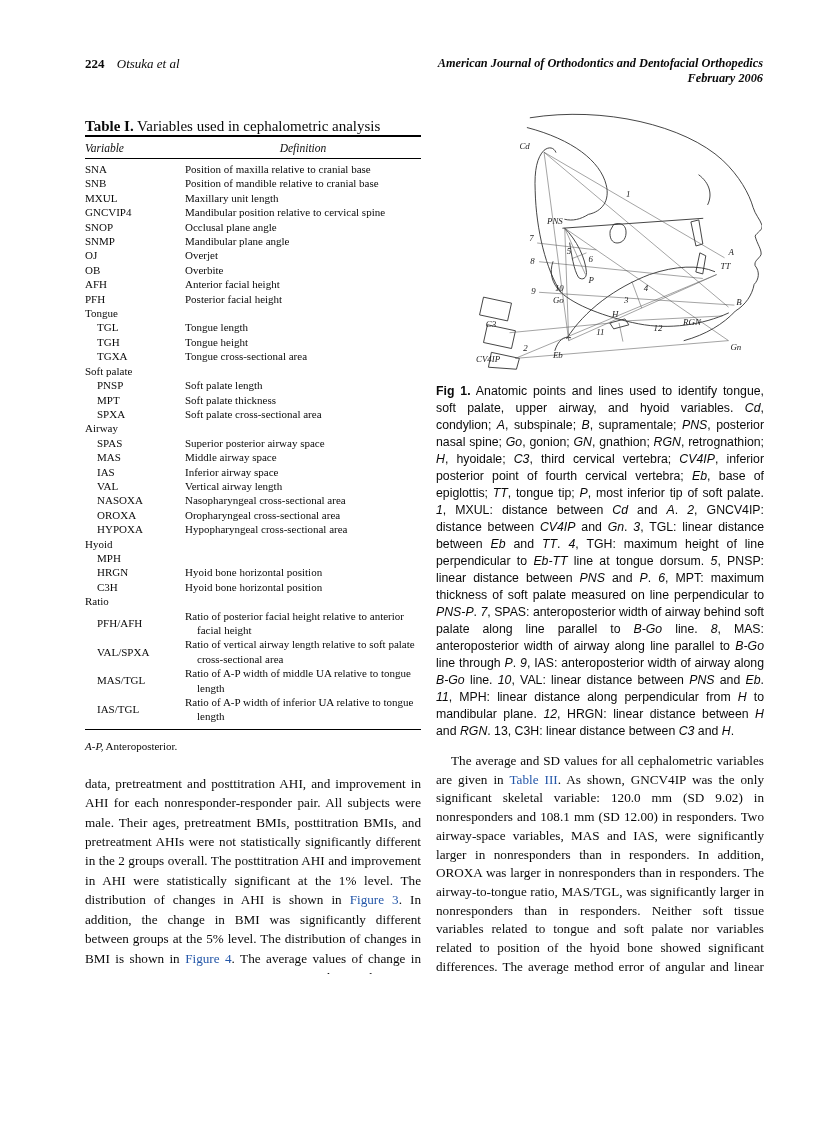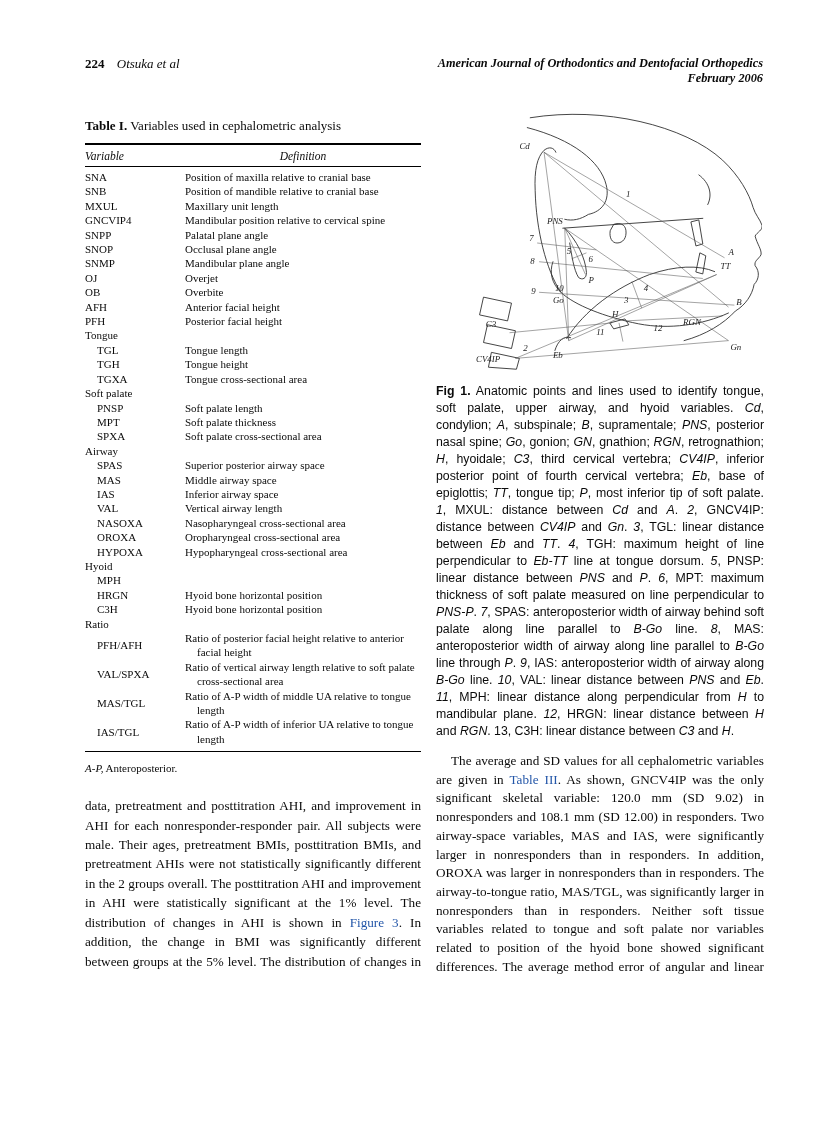--- a/index.html
+++ b/index.html
@@ -9,21 +9,21 @@
   span.b{font-weight:bold;}
   .link{color:#2356a8;margin-top:36px;}
   
   .header{position:absolute;top:56px;left:85px;width:678px;display:flex;justify-content:space-between;align-items:flex-start;}
   .header-left{font-size:13px;}
   .pgnum{font-weight:bold;margin-right:9px;}
   .authors{font-style:italic;}
   .header-right{text-align:right;font-size:12.3px;font-style:italic;font-weight:600;line-height:14.5px;}
   
   .left-col{position:absolute;left:85px;top:118px;width:336px;}
-  .table-title{font-size:13px;margin-bottom:9px;}
+  .table-title{font-size:15px;margin-bottom:0;}
   .rule{background:#000;width:100%;}
   .thick{height:2px;}
   .thin{height:1px;}
   .thead{display:flex;padding:5px 0 4px;font-size:11.5px;font-style:italic;}
   .thead .hvar{width:100px;flex:none;}
   .thead .hdef{flex:1;text-align:center;}
   .tbody{padding:3px 0 5px;font-size:11px;line-height:14.4px;}
   .trow{display:flex;align-items:center;}
   .tvar{width:100px;flex:none;}
   .tvar.ind{padding-left:12px;width:88px;}
@@ -77,24 +77,20 @@
           <div class="tvar">SNB</div>
           <div class="tdef">Position of mandible relative to cranial base</div>
         </div>
         <div class="trow">
           <div class="tvar">MXUL</div>
           <div class="tdef">Maxillary unit length</div>
         </div>
         <div class="trow">
           <div class="tvar">GNCVIP4</div>
           <div class="tdef">Mandibular position relative to cervical spine</div>
-        </div>
-        <div class="trow">
-          <div class="tvar">SNPP</div>
-          <div class="tdef">Palatal plane angle</div>
         </div>
         <div class="trow">
           <div class="tvar">SNOP</div>
           <div class="tdef">Occlusal plane angle</div>
         </div>
         <div class="trow">
           <div class="tvar">SNMP</div>
           <div class="tdef">Mandibular plane angle</div>
         </div>
         <div class="trow">

